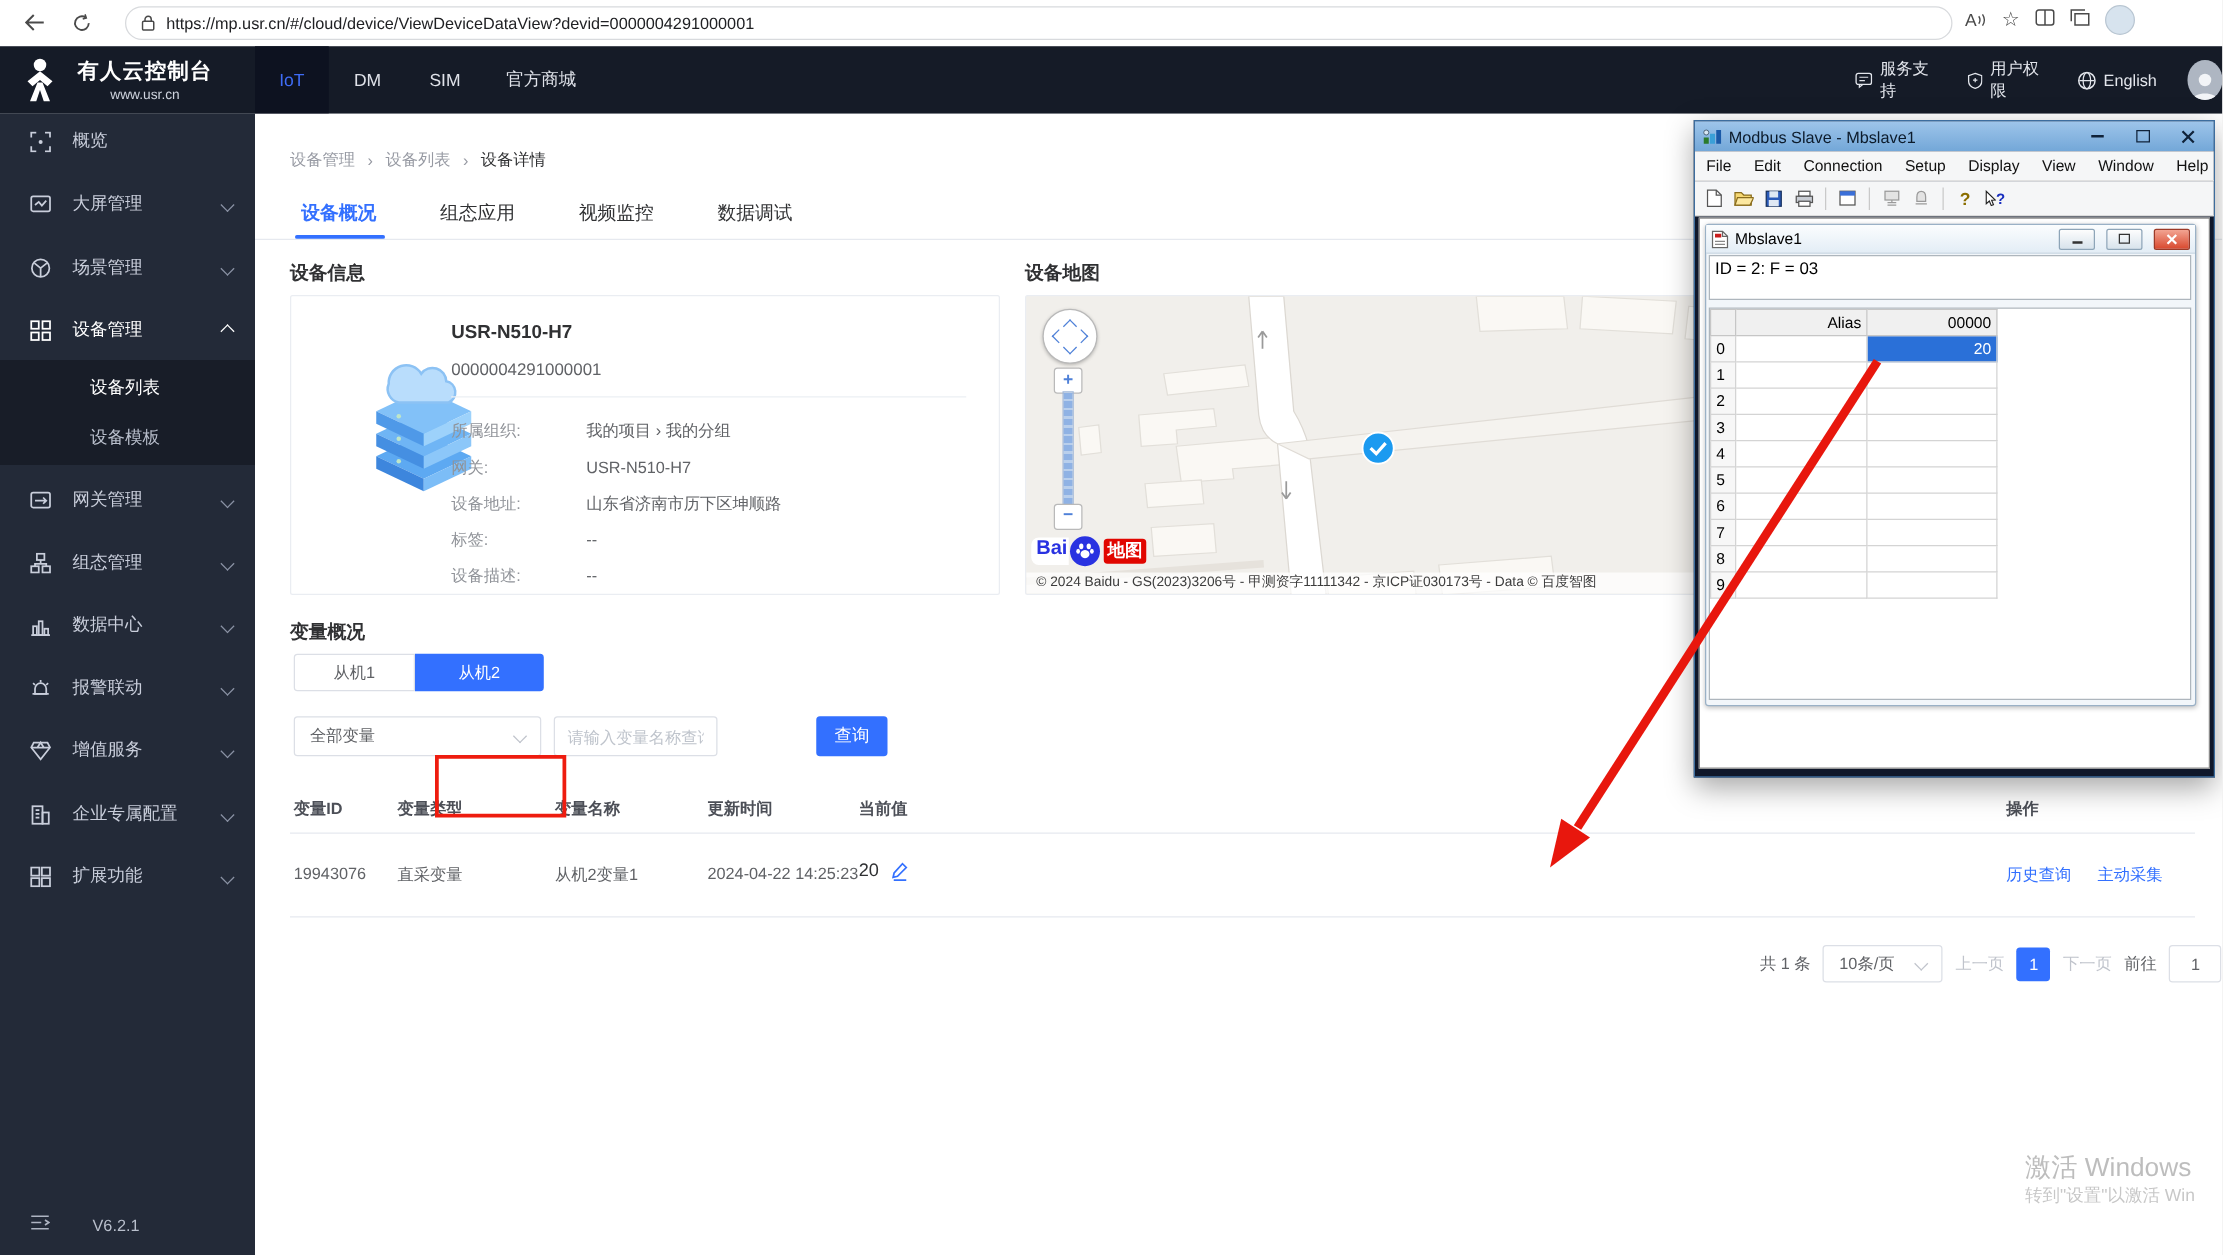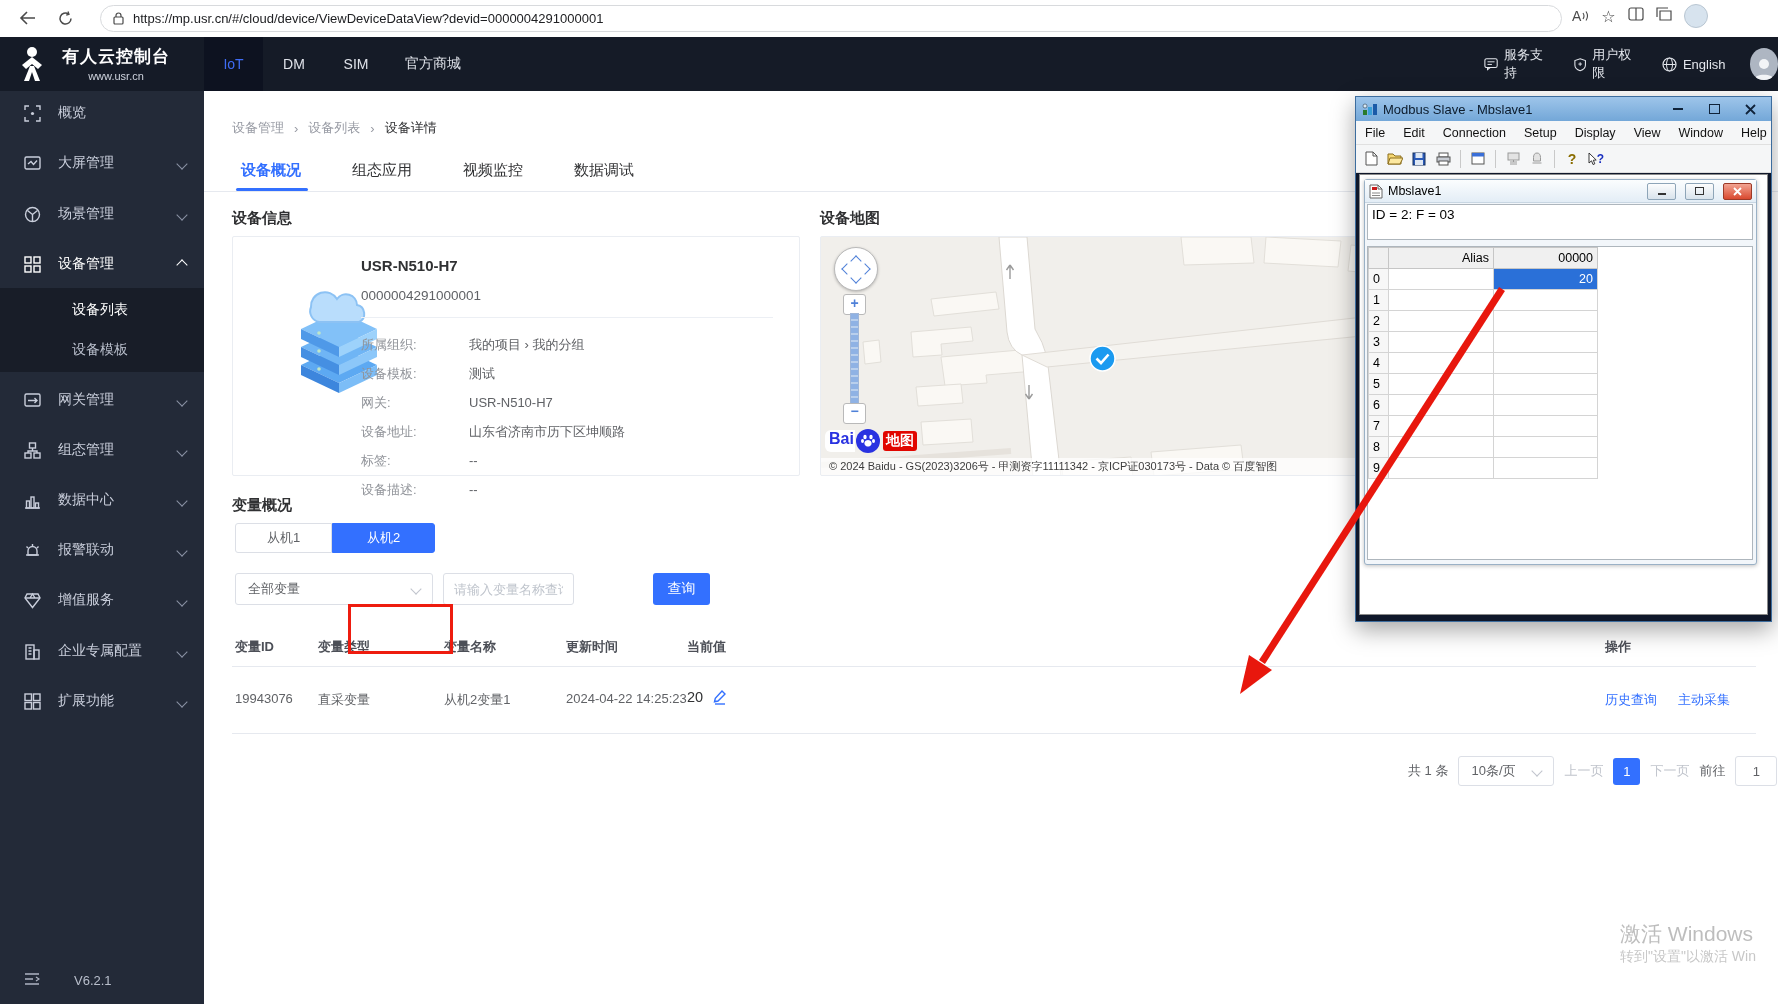--- a/index.html
+++ b/index.html
@@ -348,24 +348,20 @@
         <div style="font-size:15px;font-weight:bold;color:#303133;margin-top:8px;">USR-N510-H7</div>
         <div style="font-size:13.5px;color:#606266;margin-top:14px;">0000004291000001</div>
         <div style="height:1px;background:#eceff4;margin-top:14px;width:412px;"></div>
         <table style="margin-top:12px;border-collapse:collapse;">
           <tbody>
               <tr>
                 <td style="width:107px;padding:5.5px 0;" class="info-label">所属组织:</td>
                 <td class="info-value">我的项目  ›  我的分组</td>
               </tr>
           <tr>
-                <td style="padding:5.5px 0;" class="info-label">设备模板:</td>
-                <td class="info-value">测试</td>
-              </tr>
-          <tr>
                 <td style="padding:5.5px 0;" class="info-label">网关:</td>
                 <td class="info-value">USR-N510-H7</td>
               </tr>
           <tr>
                 <td style="padding:5.5px 0;" class="info-label">设备地址:</td>
                 <td class="info-value">山东省济南市历下区坤顺路</td>
               </tr>
           <tr>
                 <td style="padding:5.5px 0;" class="info-label">标签:</td>
                 <td class="info-value">--</td>

